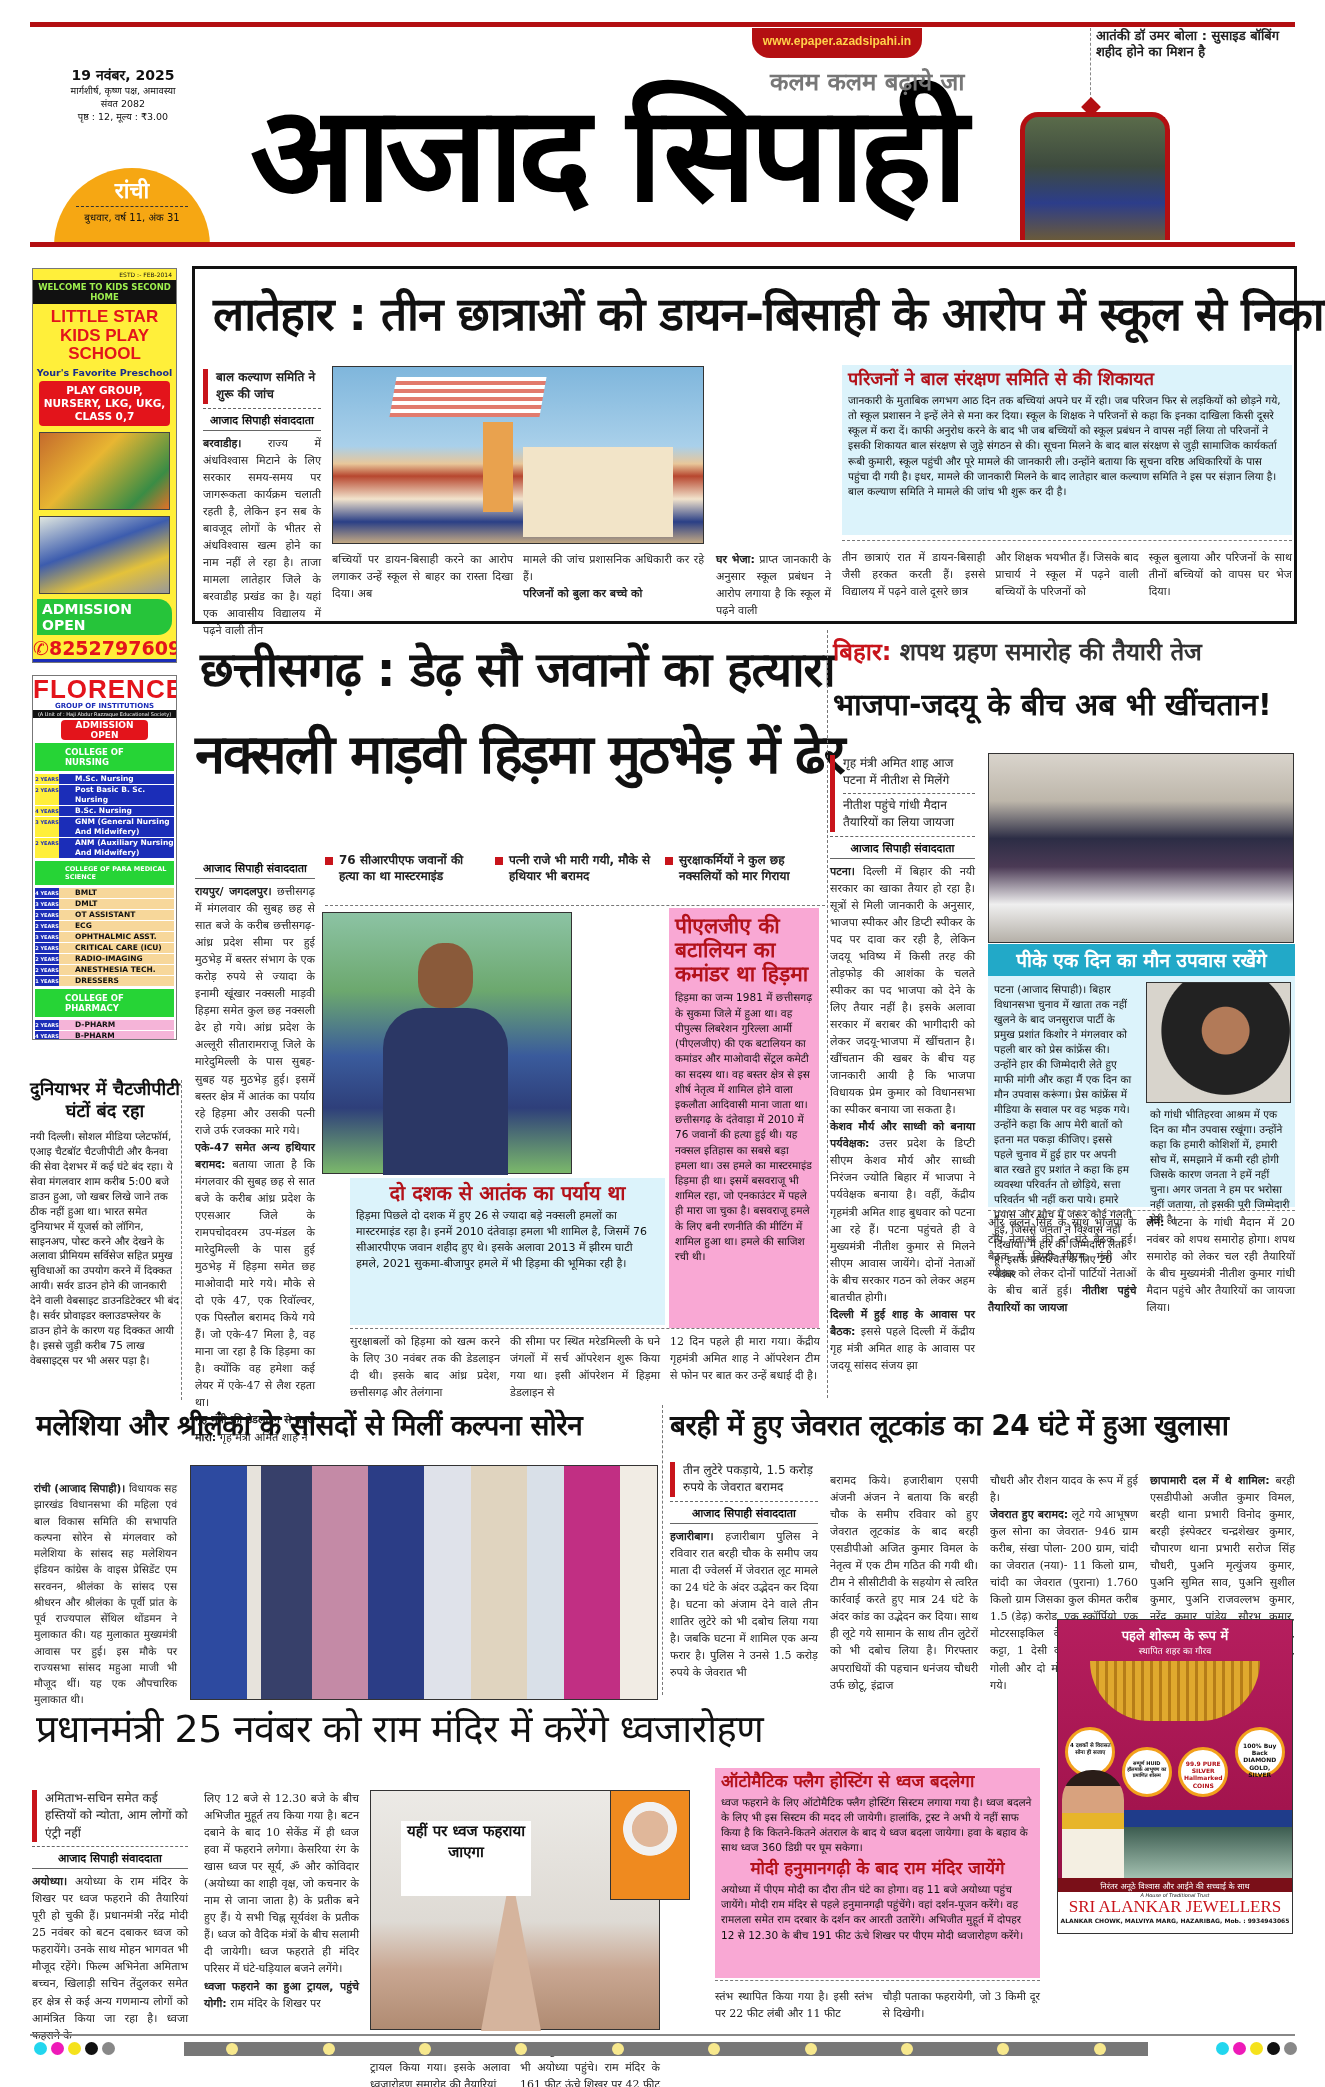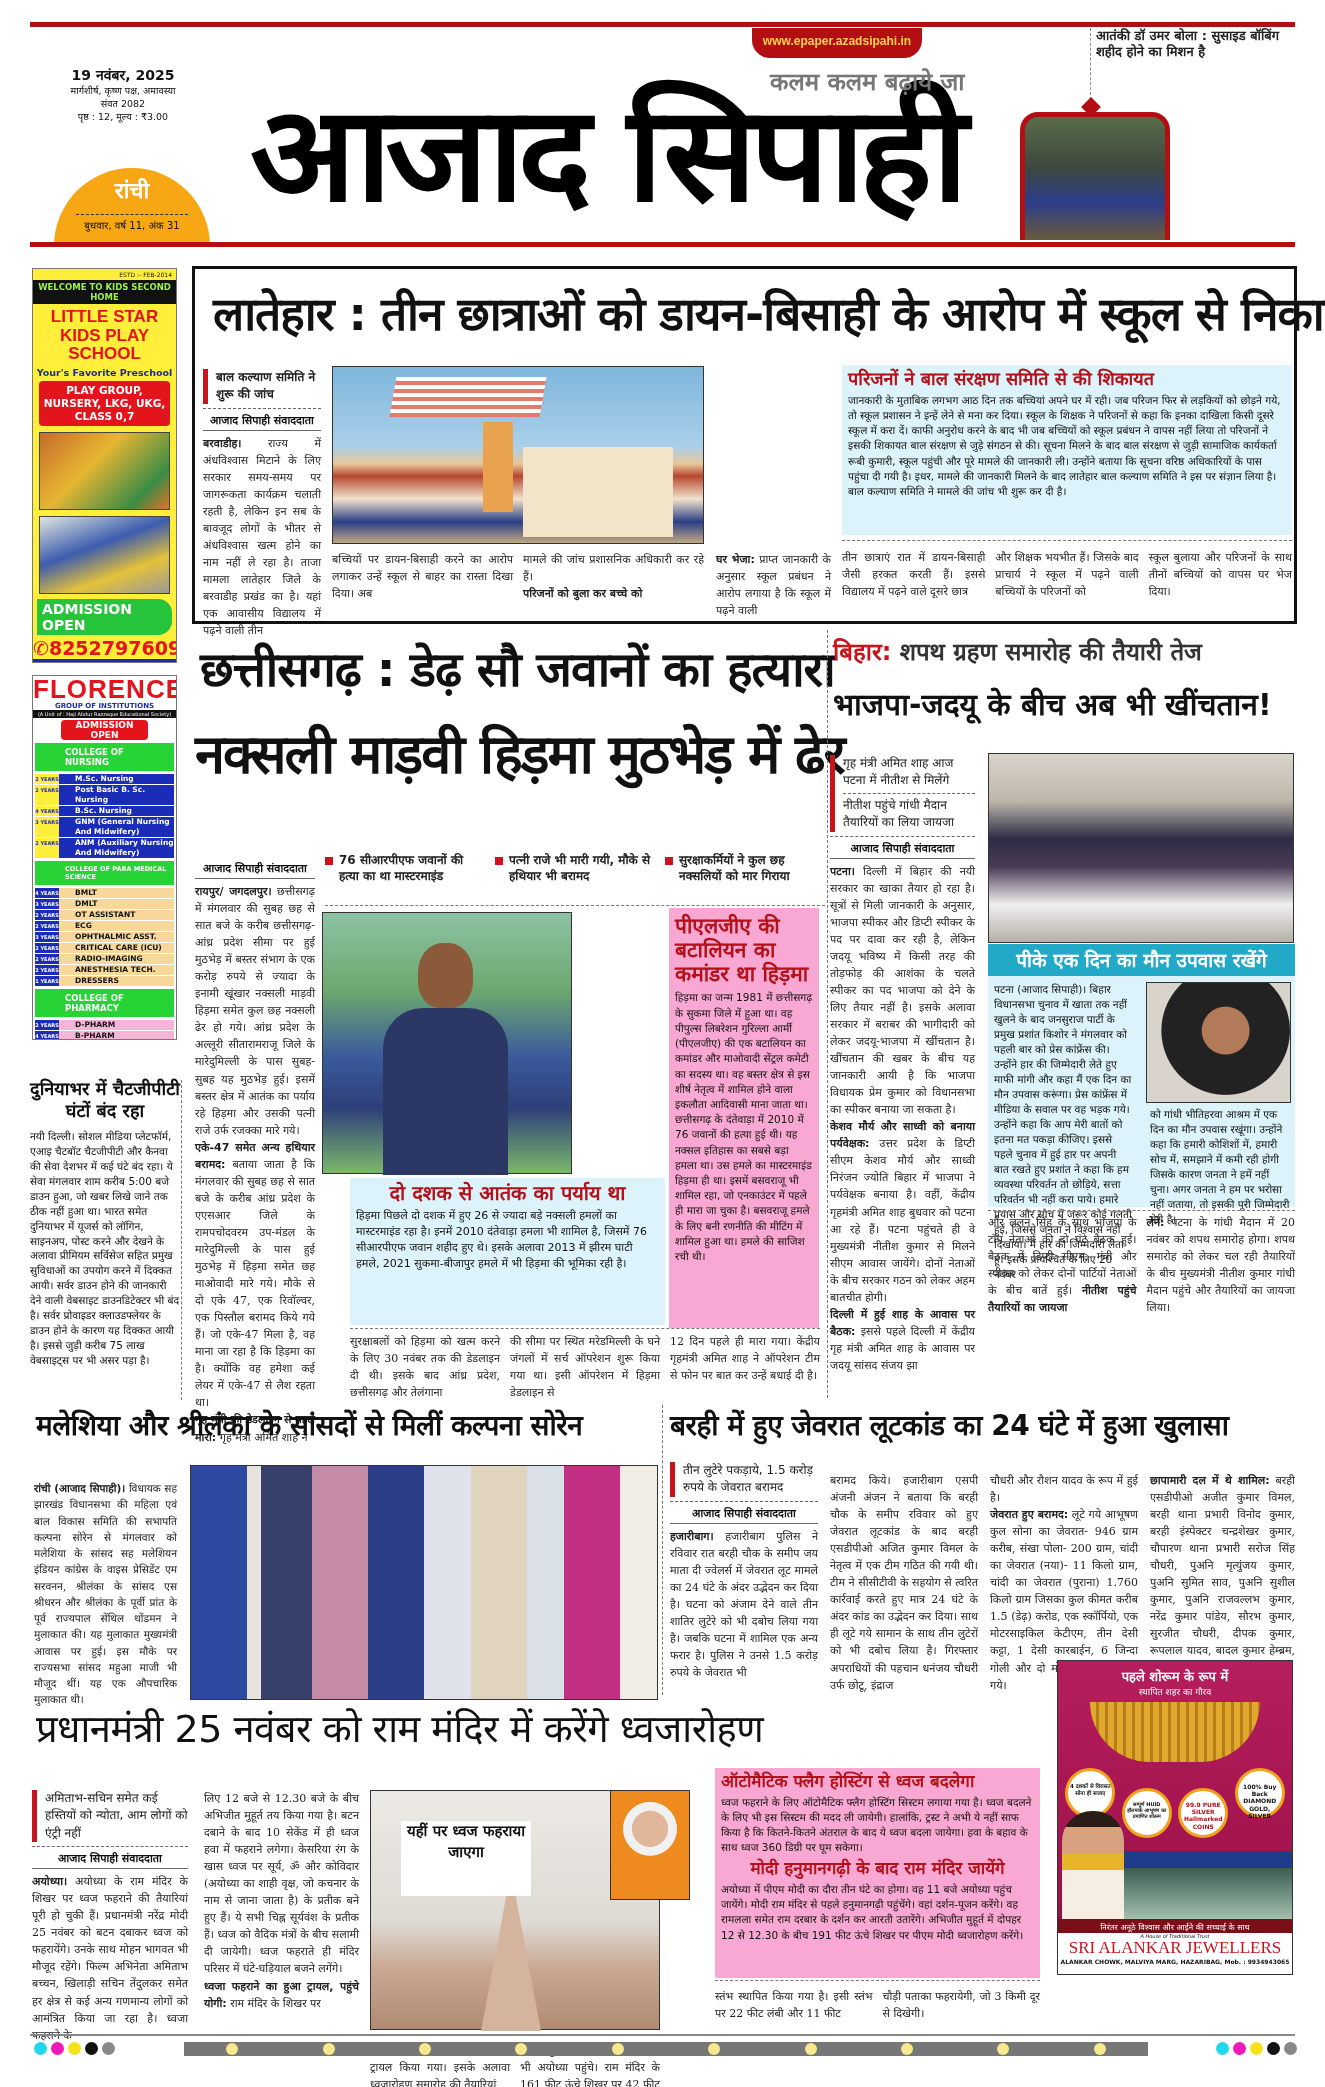--- a/index.html
+++ b/index.html
@@ -6,21 +6,21 @@
 body{width:1325px;height:2087px;background:#fff;font-family:"DejaVu Sans","Liberation Sans",sans-serif;color:#111;position:relative;overflow:hidden}
 .redline{position:absolute;left:30px;width:1265px;height:5px;background:#b30f12}
 .masthead-logo{position:absolute;left:250px;top:88px;font-family:"DejaVu Sans",sans-serif;font-weight:bold;font-size:132px;letter-spacing:-6px;line-height:1;color:#000;transform:scaleX(1.05);transform-origin:left}
 .url-pill{position:absolute;left:752px;top:28px;width:170px;height:30px;background:#b30f12;border-radius:0 0 18px 18px;color:#ffd24a;font-size:12px;font-weight:bold;text-align:center;line-height:26px;font-family:"Liberation Sans",sans-serif}
 .tagline{position:absolute;left:770px;top:64px;font-size:24px;font-weight:bold;color:#777}
 .dateblock{position:absolute;left:58px;top:66px;width:130px;text-align:center;line-height:1.35}
 .dateblock .d1{font-size:14px;font-weight:bold}
 .dateblock .d2{font-size:9.5px}
 .city{position:absolute;left:54px;top:168px;width:156px;height:78px;background:#f6a713;border-radius:78px 78px 0 0;text-align:center;color:#fff}
 .city .c1{font-size:22px;font-weight:bold;margin-top:6px}
-.city .c2{font-size:10px;color:#111;border-top:1px dashed #333;margin:10px 22px 0;padding-top:3px}
+.city .c2{font-size:10px;color:#111;border-top:1px dashed #333;margin:2px 22px 0;padding-top:3px}
 .teaser{position:absolute;left:1090px;top:28px;width:190px;font-size:13px;font-weight:bold;line-height:1.2;color:#222}
 .teaser-photo{position:absolute;left:1020px;top:112px;width:150px;height:128px;border:5px solid #b30f12;border-bottom:none;border-radius:18px 18px 0 0;background:linear-gradient(180deg,#5a6b4a 0%,#3d4a3e 40%,#2c3d8a 70%,#6a5a3a 100%)}
 .teaser-dot{position:absolute;left:1084px;top:100px;width:14px;height:14px;background:#b30f12;transform:rotate(45deg)}
 .teaser-vline{position:absolute;left:1090px;top:28px;width:0;height:72px;border-left:1px dashed #888}
 .ad{position:absolute;overflow:hidden}
 .ad1{left:32px;top:268px;width:145px;height:395px;background:#ffef3a;border:1px solid #777}
 .ad1 .esd{font-size:6px;text-align:right;padding:2px 4px}
 .ad1 .welcome{background:#111;color:#9ef04f;font-size:8.5px;text-align:center;font-weight:bold;padding:2px 0}
 .ad1 .t1{color:#e3141b;font-weight:bold;font-size:17px;text-align:center;line-height:1.1;margin-top:4px;font-family:"Liberation Sans",sans-serif}
 .ad1 .t2{color:#1b2d8c;font-weight:bold;font-size:9.5px;text-align:center;margin:3px 0}
@@ -326,21 +326,21 @@
   <div style="font-size:10.5px;line-height:1.45;margin-top:3px">ध्वज फहराने के लिए ऑटोमैटिक फ्लैग होस्टिंग सिस्टम लगाया गया है। ध्वज बदलने के लिए भी इस सिस्टम की मदद ली जायेगी। हालांकि, ट्रस्ट ने अभी ये नहीं साफ किया है कि कितने-कितने अंतराल के बाद ये ध्वज बदला जायेगा। हवा के बहाव के साथ ध्वज 360 डिग्री पर घूम सकेगा।</div>
   <div class="redhead" style="font-size:17px;text-align:center;margin-top:4px">मोदी हनुमानगढ़ी के बाद राम मंदिर जायेंगे</div>
   <div style="font-size:10.5px;line-height:1.45;margin-top:3px">अयोध्या में पीएम मोदी का दौरा तीन घंटे का होगा। वह 11 बजे अयोध्या पहुंच जायेंगे। मोदी राम मंदिर से पहले हनुमानगढ़ी पहुंचेंगे। वहां दर्शन-पूजन करेंगे। वह रामलला समेत राम दरबार के दर्शन कर आरती उतारेंगे। अभिजीत मुहूर्त में दोपहर 12 से 12.30 के बीच 191 फीट ऊंचे शिखर पर पीएम मोदी ध्वजारोहण करेंगे।</div>
 </div>
 <div class="dash-h" style="left:715px;top:1980px;width:325px"></div>
 <div class="cols" style="left:715px;top:1988px;width:325px">
   <div class="txt">स्तंभ स्थापित किया गया है। इसी स्तंभ पर 22 फीट लंबी और 11 फीट</div>
   <div class="txt">चौड़ी पताका फहरायेगी, जो 3 किमी दूर से दिखेगी।</div>
 </div>
 
-<div class="ad" style="left:1057px;top:1660px;width:236px;height:315px;background:linear-gradient(180deg,#b51e5e 0%,#a3144e 60%,#8c1040 100%);border:1px solid #333">
+<div class="ad" style="left:1057px;top:1619px;width:236px;height:315px;background:linear-gradient(180deg,#b51e5e 0%,#a3144e 60%,#8c1040 100%);border:1px solid #333">
   <div style="color:#fff;font-weight:bold;font-size:13px;text-align:center;margin-top:6px">पहले शोरूम के रूप में</div>
   <div style="color:#fff;font-size:9px;text-align:center">स्थापित शहर का गौरव</div>
   <div style="margin:4px auto 0;width:170px;height:60px;border-radius:0 0 85px 85px;background:repeating-linear-gradient(90deg,#e0a92e 0 6px,#b67d18 6px 9px)"></div>
   <div style="display:flex;justify-content:space-around;margin-top:6px;padding:0 4px">
     <div style="width:50px;height:50px;border-radius:50%;background:#fff;border:3px solid #f2a11c;font-size:5.5px;font-weight:bold;text-align:center;padding-top:12px;line-height:1.2">4 दशकों से विरासत सोना ही सजाए</div>
     <div style="width:50px;height:50px;border-radius:50%;background:#fff;border:3px solid #f2a11c;font-size:5px;font-weight:bold;text-align:center;padding-top:10px;line-height:1.2;margin-top:20px">सम्पूर्ण HUID हॉलमार्क आभूषण का प्रमाणित शोरूम</div>
     <div style="width:50px;height:50px;border-radius:50%;background:#fff;border:3px solid #f2a11c;font-size:6px;font-weight:bold;text-align:center;padding-top:10px;line-height:1.2;color:#b3121a;margin-top:20px">99.9 PURE SILVER Hallmarked COINS</div>
     <div style="width:50px;height:50px;border-radius:50%;background:#fff;border:3px solid #f2a11c;font-size:6px;font-weight:bold;text-align:center;padding-top:12px;line-height:1.2">100% Buy Back DIAMOND GOLD, SILVER</div>
   </div>
   <div style="position:absolute;left:60px;top:190px;width:175px;height:68px;background:linear-gradient(180deg,#1f3c8a 0 25%,#3c5c50 25%,#a3c0b0 100%)"></div>

